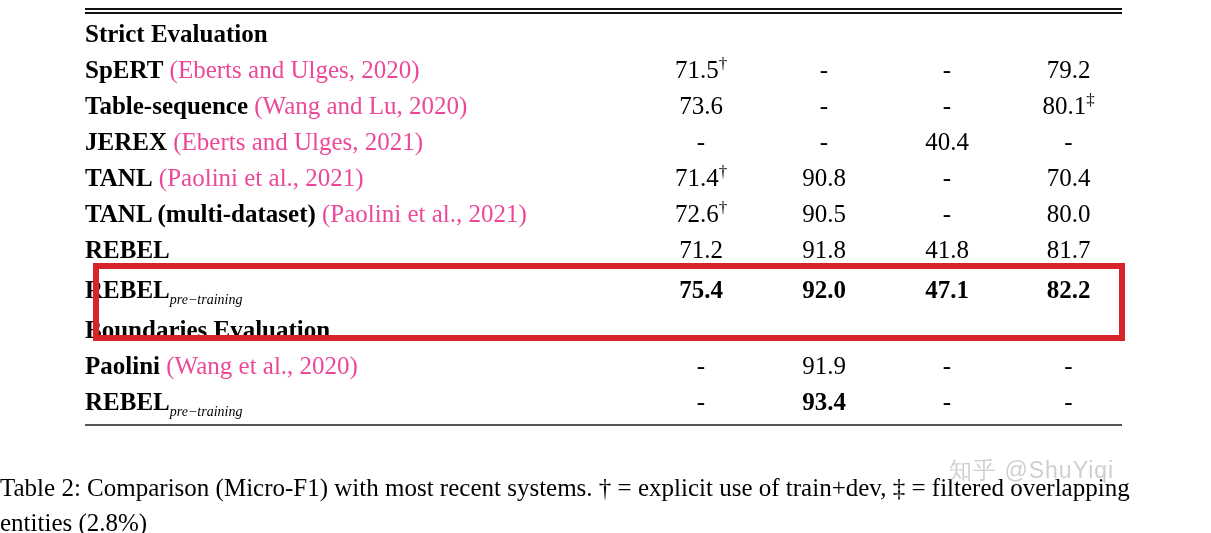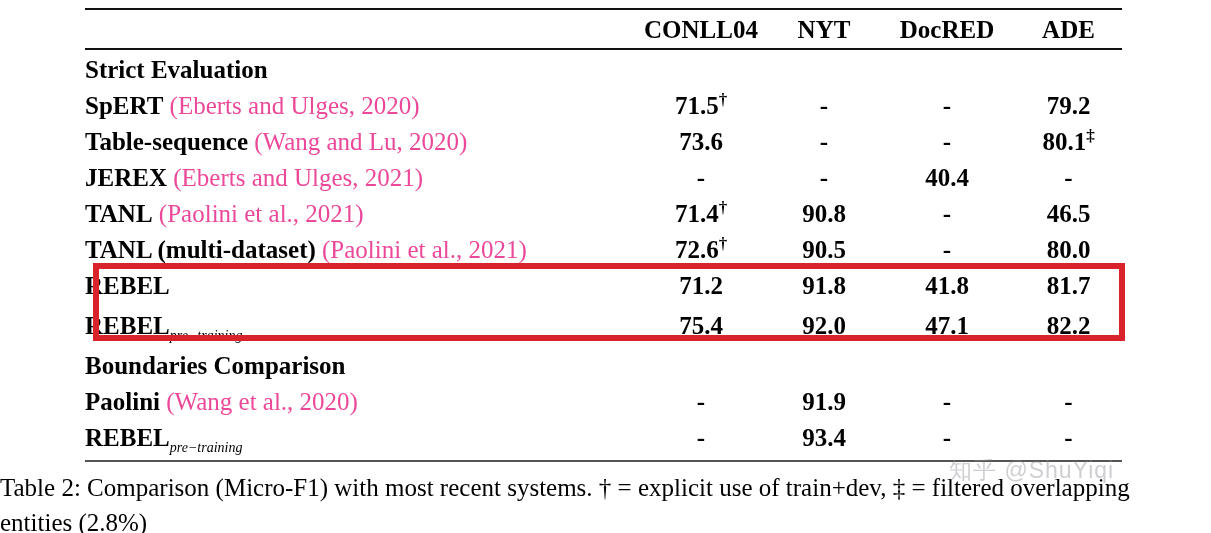--- a/index.html
+++ b/index.html
@@ -67,21 +67,20 @@
   td.lbl {
     text-align: left;
     padding-left: 4px;
     padding-top: 3px;
     padding-bottom: 3px;
   }
   td.num {
     text-align: center;
     padding-top: 3px;
     padding-bottom: 3px;
-    font-weight: bold;
   }
 
   .sysname { font-weight: bold; }
   .cite { color: #ec4899; font-weight: normal; }
   .plainbold { font-weight: bold; }
   .sectionhead {
     font-weight: bold;
     text-underline-offset: 4px;
     margin-top: 17px;
   }
@@ -150,27 +149,20 @@
           <col class="c-conll">
           <col class="c-nyt">
           <col class="c-docred">
           <col class="c-ade">
       </colgroup>
       <tbody>
         <tr class="rule-top">
           <td colspan="5"></td>
         </tr>
 
-        <tr class="hdr">
-          <td class="lbl"></td>
-          <td>CONLL04</td>
-          <td>NYT</td>
-          <td>DocRED</td>
-          <td>ADE</td>
-        </tr>
 
         <tr class="rule-mid">
           <td colspan="5"></td>
         </tr>
 
         <tr>
           <td class="lbl" colspan="5">
             <span class="sectionhead">Strict Evaluation</span>
           </td>
         </tr>
@@ -205,21 +197,21 @@
           <td class="num"><span>-</span><span class="dag"></span></td>
         </tr>
 
         <tr>
           <td class="lbl">
             <span class="sysname">TANL</span><span class="plainbold"></span> <span class="cite">(Paolini et al., 2021)</span>
           </td>
           <td class="num"><span>71.4</span><span class="dag">†</span></td>
           <td class="num">90.8</td>
           <td class="num">-</td>
-          <td class="num"><span>46.5</span><span class="dag"></span></td>
+          <td class="num"><span>70.4</span><span class="dag"></span></td>
         </tr>
 
         <tr>
           <td class="lbl">
             <span class="sysname">TANL</span><span class="plainbold"> (multi-dataset) </span><span class="cite">(Paolini et al., 2021)</span>
           </td>
           <td class="num"><span>72.6</span><span class="dag">†</span></td>
           <td class="num">90.5</td>
           <td class="num">-</td>
           <td class="num"><span>80.0</span><span class="dag"></span></td>
@@ -240,21 +232,21 @@
             <span class="sysname">REBEL</span><span class="sub">pre−training</span>
           </td>
           <td class="num b">75.4</td>
           <td class="num b">92.0</td>
           <td class="num b">47.1</td>
           <td class="num b">82.2</td>
         </tr>
 
         <tr>
           <td class="lbl" colspan="5">
-            <span class="sectionhead">Boundaries Comparison</span>
+            <span class="sectionhead">Boundaries Evaluation</span>
           </td>
         </tr>
 
         <tr>
           <td class="lbl">
             <span class="sysname">Paolini</span> <span class="cite">(Wang et al., 2020)</span>
           </td>
           <td class="num">-</td>
           <td class="num">91.9</td>
           <td class="num">-</td>

